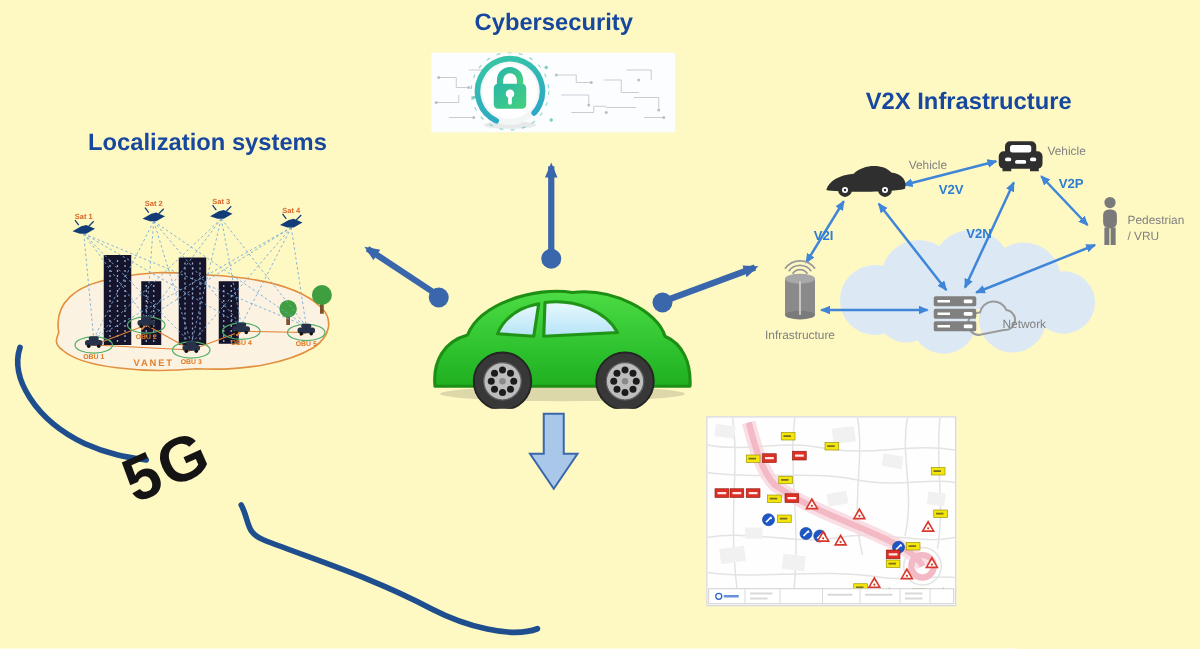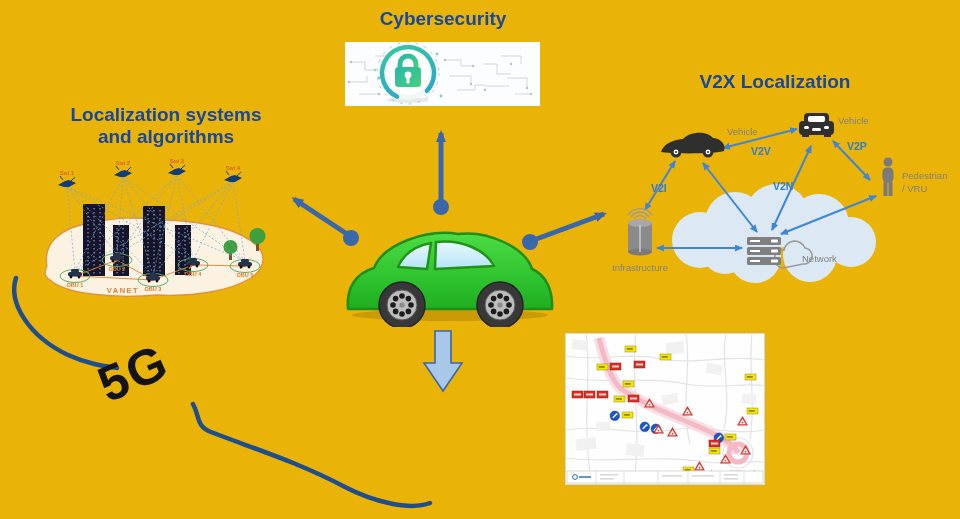--- a/index.html
+++ b/index.html
@@ -1,40 +1,39 @@
 <!DOCTYPE html>
 <html><head>
 <meta charset="utf-8">
 <style>
   html,body{margin:0;padding:0;background:#fff;}
-  .canvas{position:relative;width:960px;height:519px;background:#eab308;overflow:hidden;
+  .canvas{position:relative;width:960px;height:519px;background:#fef9c3;overflow:hidden;
           font-family:"Liberation Sans",sans-serif;}
   .abs{position:absolute;}
   .title{position:absolute;font-weight:bold;color:#17479e;text-align:center;line-height:22px;font-size:19px;}
   .title-black{color:#141414;}
   .fiveg{position:absolute;left:98px;top:344px;font-size:50px;font-weight:bold;color:#141414;
          transform:rotate(-24deg);letter-spacing:2px;}
   .map{position:absolute;left:565px;top:333px;width:198px;height:150px;background:#fefefe;
        border:1px solid #d8d8d8;}
   svg{display:block;}
   .nolayer{pointer-events:none;}
 </style>
 </head>
 <body>
 
 <div class="canvas">
 
   <div class="title" style="left:330px;top:8px;width:226px;">Cybersecurity</div>
 
   <div class="title" style="left:38px;top:104px;width:256px;">
     <div>Localization systems</div>
-    <div>and algorithms</div>
   </div>
 
-  <div class="title" style="left:640px;top:71px;width:270px;">V2X Localization</div>
+  <div class="title" style="left:640px;top:71px;width:270px;">V2X Infrastructure</div>
 
 
   <svg class="abs" style="left:345px;top:42px;" width="195" height="64" viewBox="0 0 195 64">
     <defs>
       <linearGradient id="lockGrad" x1="0" y1="0" x2="1" y2="1">
         <stop offset="0" stop-color="#2ab7a9"></stop>
           <stop offset="1" stop-color="#46d17a"></stop>
       </linearGradient>
       <linearGradient id="ringGrad" x1="0" y1="1" x2="1" y2="0">
         <stop offset="0" stop-color="#38c9a0"></stop>

